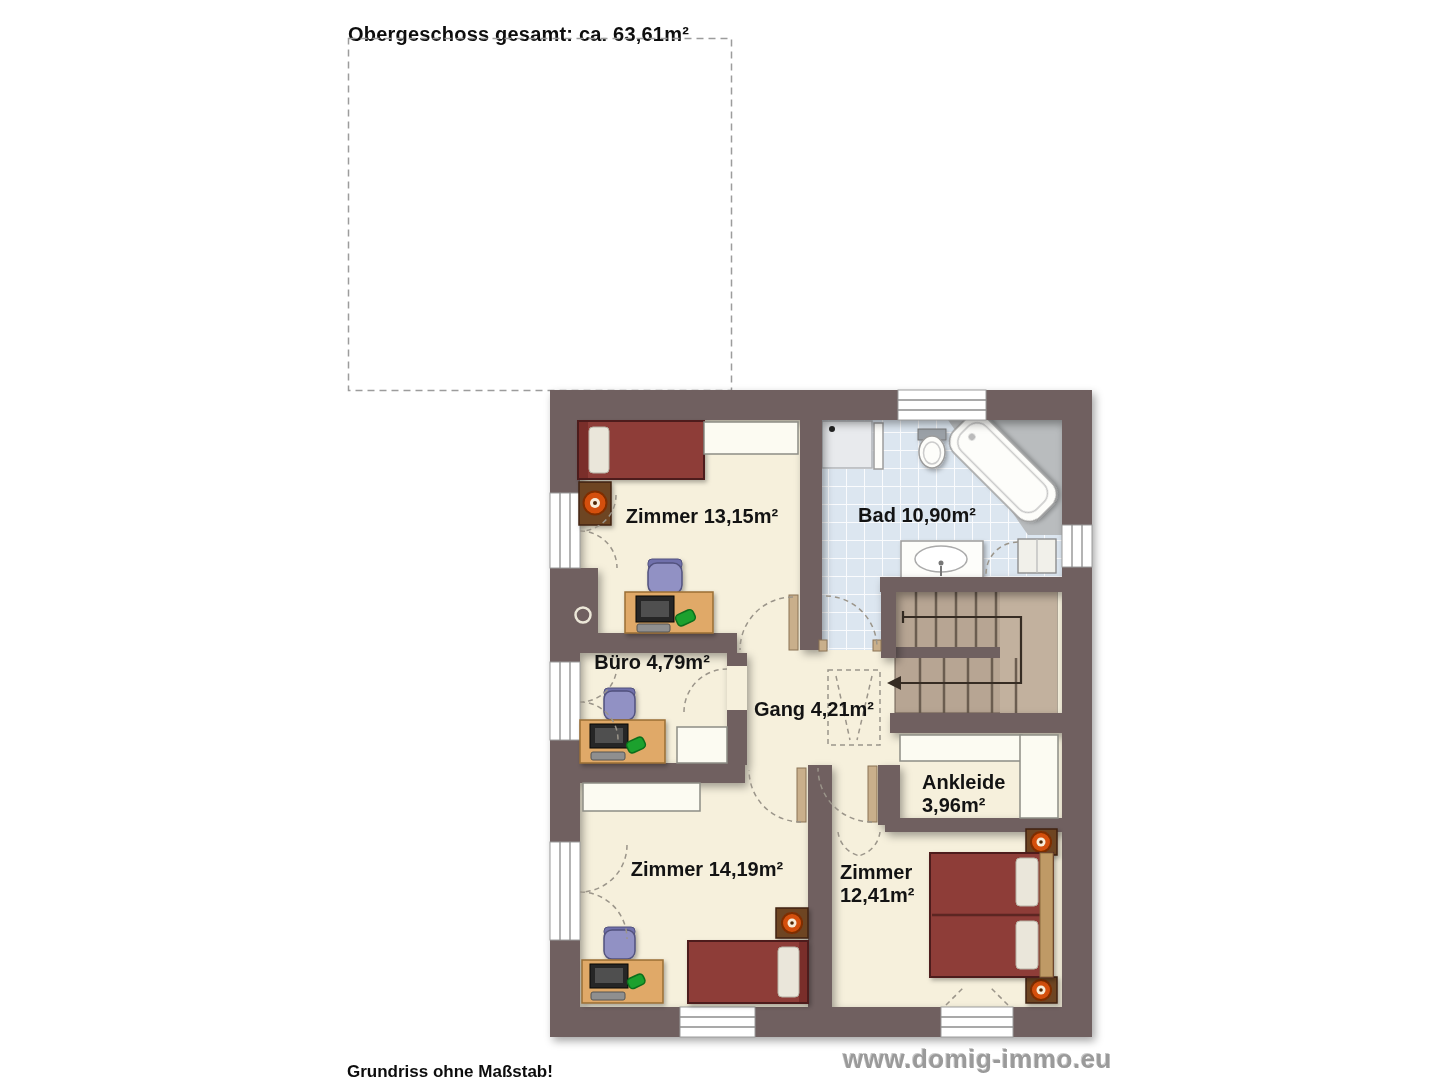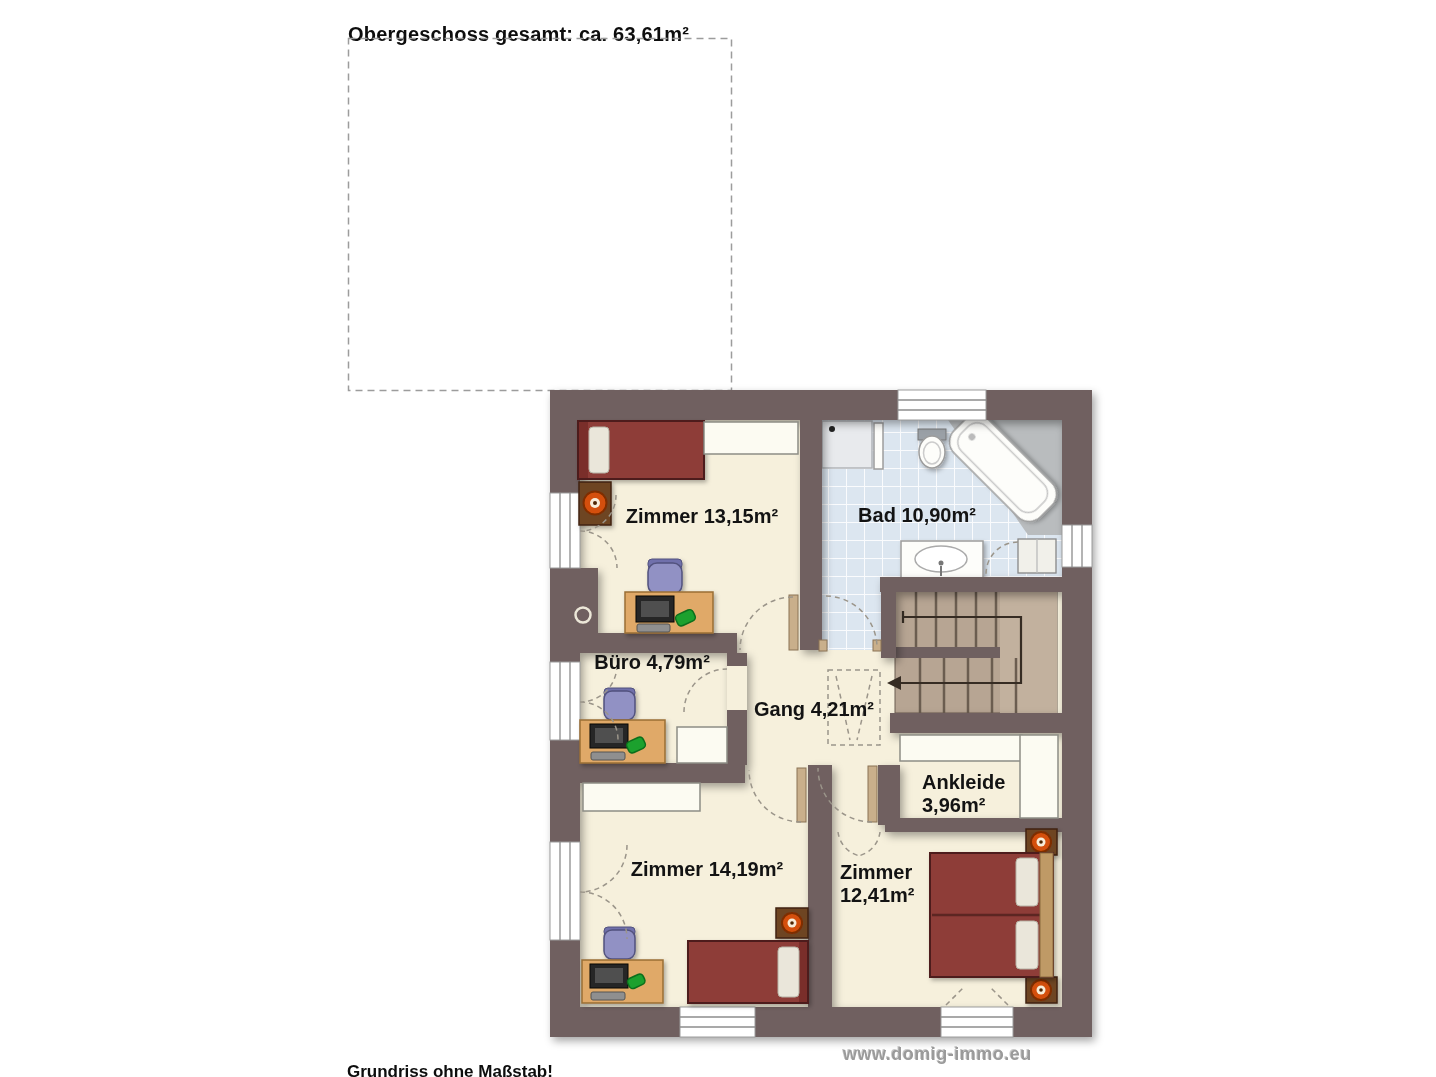--- a/index.html
+++ b/index.html
@@ -11,21 +11,21 @@
   .page-title{
     left:348px;top:7px;font-size:20px;font-weight:bold;color:#0d0d0d;
     letter-spacing:.2px;white-space:nowrap;
   }
   .footer-note{
     left:347px;top:1046px;font-size:17px;font-weight:bold;color:#0d0d0d;
     white-space:nowrap;
     text-align:right;
   }
   .watermark{
-    left:843px;top:1028px;font-size:18px;font-weight:bold;color:#9a9a9a;
+    left:843px;top:1028px;font-size:26px;font-weight:bold;color:#9a9a9a;
     letter-spacing:.5px;white-space:nowrap;
     text-shadow:1px 1px 0 #ffffff,-1px -1px 0 #c9c9c9,0 0 4px #ffffff;
   }
   svg{position:absolute;left:0;top:0;}
   .wall{fill:var(--wall,#6f6060);}
   .floor{fill:var(--floor,#f6f0dc);}
   .tilebg{fill:var(--bath-tile,#dce6f0);}
   .grout{stroke:rgba(255,255,255,.85);stroke-width:2;fill:none;}
   .stairs-bg{fill:var(--stairs,#b7a593);stroke:#6b5d50;stroke-width:1;}
   .landing{fill:#c2b19e;}

